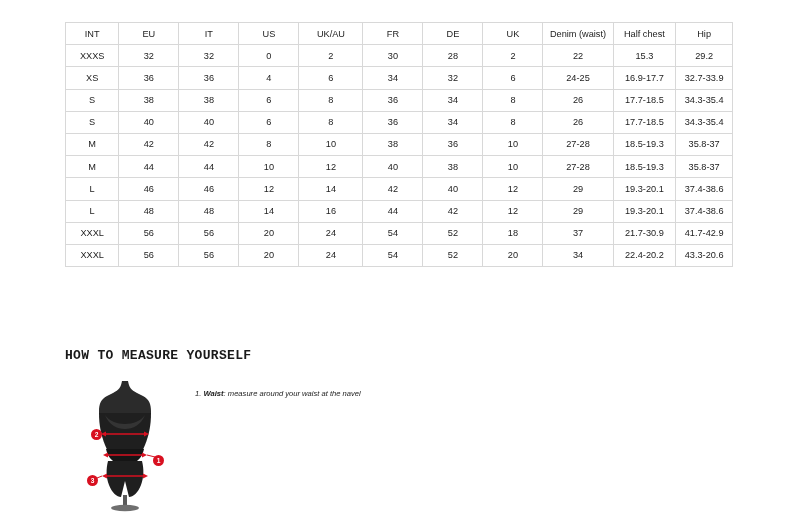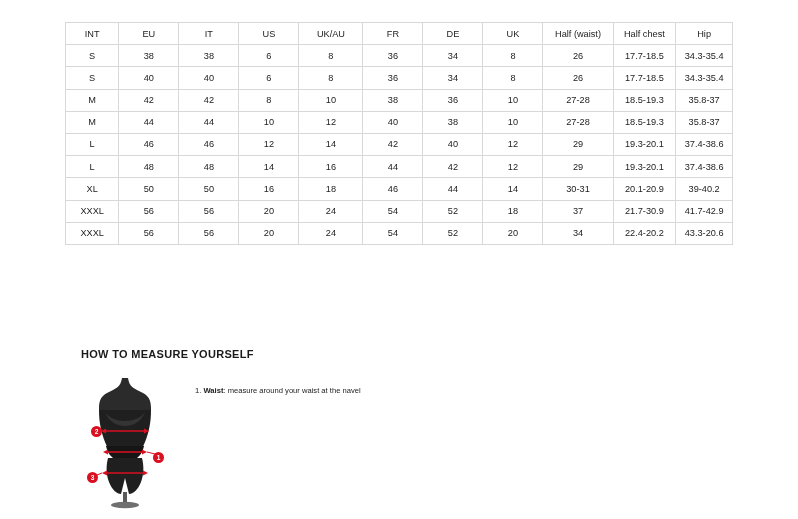--- a/index.html
+++ b/index.html
@@ -60,25 +60,26 @@
   col.c10 { width: 8.5%; }
 
   
   .measure-section {
     position: absolute;
     left: 65px;
     top: 348px;
     width: 670px;
   }
   .measure-title {
-    font-size: 11px;
+    font-size: 13px;
     font-weight: bold;
     letter-spacing: 0.3px;
     color: #1a1a1a;
-    margin: 0 0 14px 16px;
+    margin: 0 0 14px 0;
+    font-family: Liberation Mono, monospace;
   }
   .measure-body {
     position: relative;
     display: flex;
     align-items: flex-start;
   }
   .figure-box {
     position: relative;
     width: 120px;
     height: 135px;
@@ -87,20 +88,21 @@
   .measure-list {
     margin: 12px 0 0 10px;
     padding: 0;
     list-style: none;
   }
   .measure-list li {
     font-size: 7.6px;
     color: #222;
     margin-bottom: 11px;
     line-height: 1.3;
+    font-style: italic;
   }
   .measure-list li .lead { font-weight: bold; }
   .num-badge {
     position: absolute;
     width: 11px;
     height: 11px;
     border-radius: 50%;
     background: #d81020;
     color: #fff;
     font-size: 6.6px;
@@ -136,26 +138,52 @@
       <thead>
         <tr>
           <th>INT</th>
           <th>EU</th>
           <th>IT</th>
           <th>US</th>
           <th>UK/AU</th>
           <th>FR</th>
           <th>DE</th>
           <th>UK</th>
-          <th>Half (waist)</th>
+          <th>Denim (waist)</th>
           <th>Half chest</th>
           <th>Hip</th>
         </tr>
       </thead>
       <tbody>
+        <tr>
+          <td>XXXS</td>
+          <td>32</td>
+          <td>32</td>
+          <td>0</td>
+          <td>2</td>
+          <td>30</td>
+          <td>28</td>
+          <td>2</td>
+          <td>22</td>
+          <td>15.3</td>
+          <td>29.2</td>
+        </tr>
+        <tr>
+          <td>XS</td>
+          <td>36</td>
+          <td>36</td>
+          <td>4</td>
+          <td>6</td>
+          <td>34</td>
+          <td>32</td>
+          <td>6</td>
+          <td>24-25</td>
+          <td>16.9-17.7</td>
+          <td>32.7-33.9</td>
+        </tr>
         <tr>
           <td>S</td>
           <td>38</td>
           <td>38</td>
           <td>6</td>
           <td>8</td>
           <td>36</td>
           <td>34</td>
           <td>8</td>
           <td>26</td>
@@ -221,33 +249,20 @@
           <td>14</td>
           <td>16</td>
           <td>44</td>
           <td>42</td>
           <td>12</td>
           <td>29</td>
           <td>19.3-20.1</td>
           <td>37.4-38.6</td>
         </tr>
         <tr>
-          <td>XL</td>
-          <td>50</td>
-          <td>50</td>
-          <td>16</td>
-          <td>18</td>
-          <td>46</td>
-          <td>44</td>
-          <td>14</td>
-          <td>30-31</td>
-          <td>20.1-20.9</td>
-          <td>39-40.2</td>
-        </tr>
-        <tr>
           <td>XXXL</td>
           <td>56</td>
           <td>56</td>
           <td>20</td>
           <td>24</td>
           <td>54</td>
           <td>52</td>
           <td>18</td>
           <td>37</td>
           <td>21.7-30.9</td>

